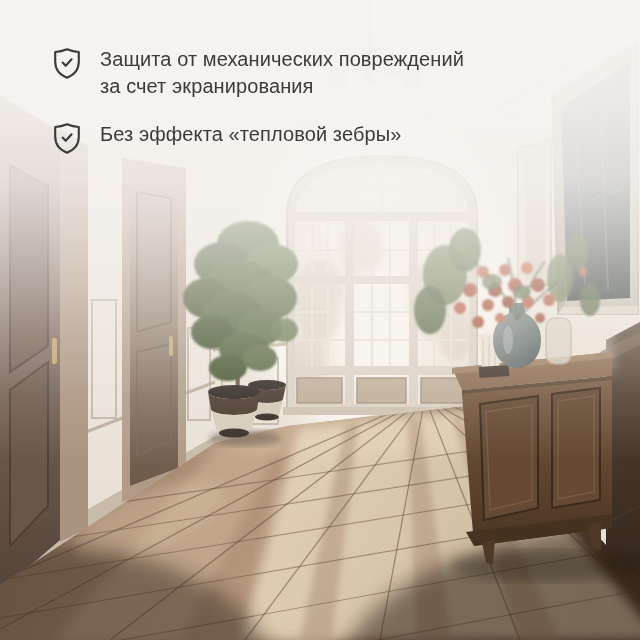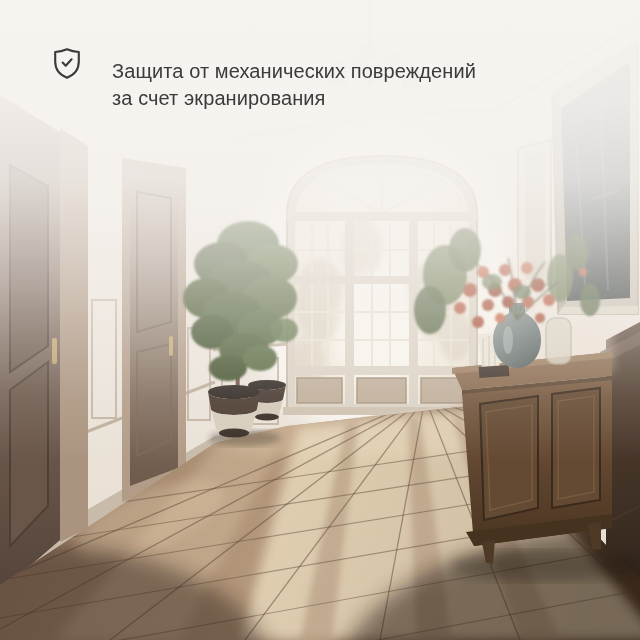--- a/index.html
+++ b/index.html
@@ -12,21 +12,21 @@
       rgba(246,243,240,0.93) 16%,
       rgba(246,243,240,0.84) 28%,
       rgba(245,241,237,0.62) 40%,
       rgba(245,241,237,0.34) 52%,
       rgba(245,241,237,0.12) 62%,
       rgba(245,241,237,0) 72%);}
   .features{position:absolute;left:52px;top:46px;right:24px;z-index:3;}
   .feature{display:flex;align-items:flex-start;margin-bottom:21px;}
   .ficon{flex:0 0 auto;width:30px;height:34px;margin-right:18px;margin-top:1px;}
   .ficon svg{display:block;width:30px;height:34px;}
-  .ftext{margin:12px;font-size:20px;line-height:27px;color:#3b3b3b;
+  .ftext{margin:0;font-size:20px;line-height:27px;color:#3b3b3b;
          letter-spacing:.1px;white-space:pre-line;}
 </style>
 </head>
 <body>
 
 <div class="page">
 
   <svg class="scene" viewBox="0 0 640 640" aria-hidden="true">
     <defs>
       <linearGradient id="wallG" x1="0" y1="0" x2="0" y2="1">
@@ -350,16 +350,25 @@
       <span class="ficon">
         <svg viewBox="0 0 30 34" fill="none">
           <path d="M15 2.2c3.9 1.6 7.8 2.5 11.8 2.8v9.6c0 8-4.6 13.4-11.8 16.2C7.8 28 3.2 22.6 3.2 14.6V5C7.2 4.7 11.1 3.8 15 2.2z" stroke="#3a3a3a" stroke-width="2.1" stroke-linejoin="round"></path>
           <path d="M10.6 15.6l3.1 3.1 5.9-6.4" stroke="#3a3a3a" stroke-width="2.1" stroke-linecap="round" stroke-linejoin="round"></path>
         </svg>
       </span>
       <p class="ftext">Защита от механических повреждений
 за счет экранирования</p>
     </div>
 
+    <div class="feature">
+      <span class="ficon">
+        <svg viewBox="0 0 30 34" fill="none">
+          <path d="M15 2.2c3.9 1.6 7.8 2.5 11.8 2.8v9.6c0 8-4.6 13.4-11.8 16.2C7.8 28 3.2 22.6 3.2 14.6V5C7.2 4.7 11.1 3.8 15 2.2z" stroke="#3a3a3a" stroke-width="2.1" stroke-linejoin="round"></path>
+          <path d="M10.6 15.6l3.1 3.1 5.9-6.4" stroke="#3a3a3a" stroke-width="2.1" stroke-linecap="round" stroke-linejoin="round"></path>
+        </svg>
+      </span>
+      <p class="ftext">Без эффекта «тепловой зебры»</p>
+    </div>
 
 
   </div>
 </div>
 
 </body></html>

